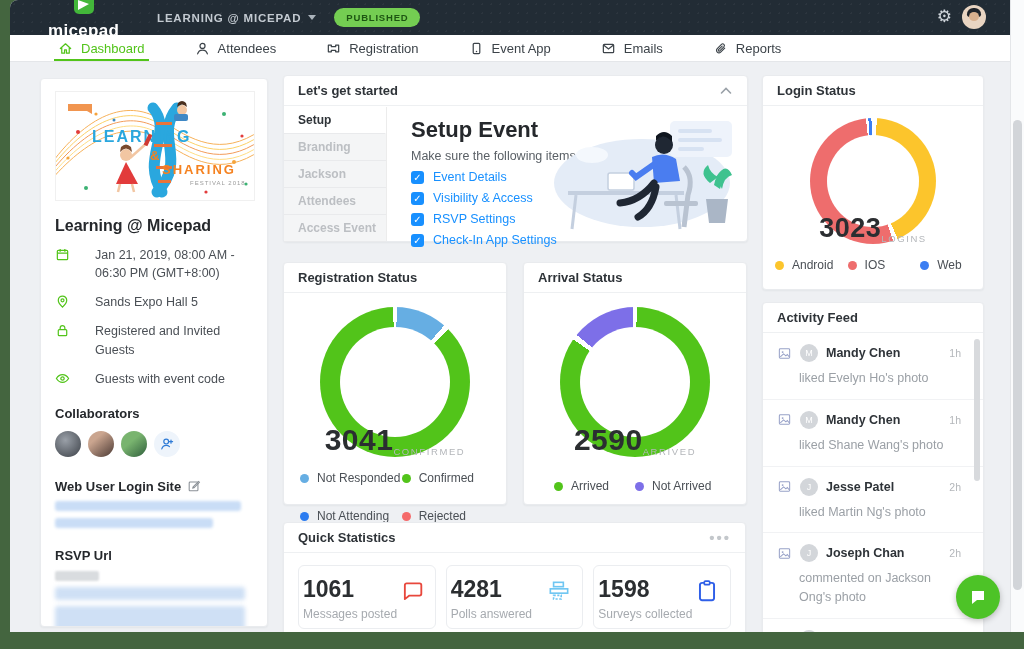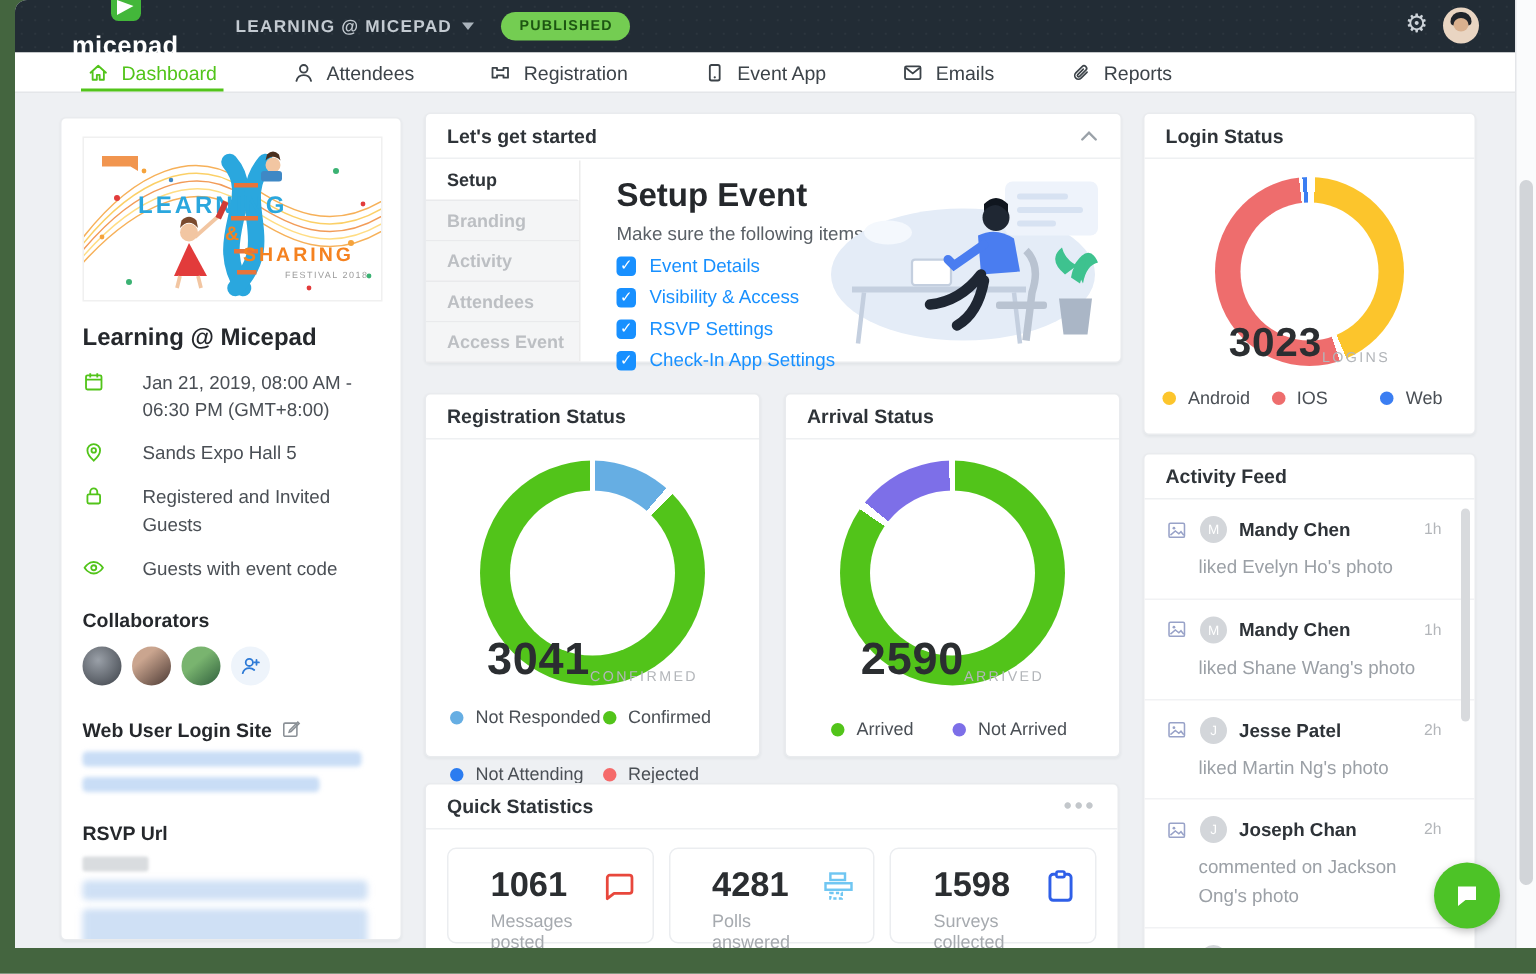--- a/index.html
+++ b/index.html
@@ -103,21 +103,21 @@
   .donut-value { font-size:30px; font-weight:bold; color:#2b2e31; letter-spacing:.5px; }
   .donut-unit { font-size:9.5px; color:#b3b6ba; letter-spacing:1.6px; margin-top:2px; }
   .legend { display:grid; padding:0 16px; row-gap:24px; }
   .legend-item { display:flex; align-items:center; gap:8px; font-size:12px; color:#4a4f55; }
   .legend-dot { width:9px; height:9px; border-radius:50%; flex:0 0 9px; }
 
   
   #stats-card { left:273px; top:522px; width:463px; height:230px; }
   .dots-menu { color:#c3c7cb; font-size:15px; letter-spacing:2px; cursor:pointer; }
   .stats-grid { display:grid; grid-template-columns:1fr 1fr 1fr; gap:10px; padding:12px 14px 0; }
-  .stat-box { border:1px solid #ebedf0; border-radius:6px; padding:10px 28px; position:relative; height:64px; }
+  .stat-box { border:1px solid #ebedf0; border-radius:6px; padding:10px 4px; position:relative; height:64px; }
   .stat-value { font-size:23px; font-weight:bold; color:#2b2e31; }
   .stat-label { font-size:12px; color:#a6aaaf; margin-top:4px; }
   .stat-icon { position:absolute; right:10px; top:12px; width:26px; height:26px; }
   .stat-icon svg { width:100%; height:100%; }
 
   
   #feed-card { left:752px; top:302px; width:222px; height:400px; }
   .feed-list { position:relative; }
   .feed-item { padding:11px 22px 11px 14px; border-bottom:1px solid #f1f2f4; position:relative; cursor:pointer; }
   .feed-top { display:flex; align-items:center; gap:8px; }
@@ -325,21 +325,21 @@
       <span class="gs-chevron">
         <svg viewBox="0 0 14 14">
             <path d="M2.5 9 7 4.5 11.5 9" fill="none" stroke="currentColor" stroke-width="1.6" stroke-linecap="round"></path>
           </svg>
       </span>
     </div>
     <div class="gs-body">
       <div class="gs-tabs" id="gs-tabs">
           <div class="gs-tab active">Setup</div>
           <div class="gs-tab">Branding</div>
-          <div class="gs-tab">Activity</div>
+          <div class="gs-tab">Jackson</div>
           <div class="gs-tab">Attendees</div>
           <div class="gs-tab">Access Event</div>
         </div>
       <div class="gs-content">
         <div class="gs-heading">Setup Event</div>
         <div class="gs-sub">Make sure the following items are setup correctly</div>
         <div id="gs-checklist" style="margin-top:6px;">
             <div class="chk-row">
               <span class="chk-box">✓</span>
               <span class="chk-label">Event Details</span>

